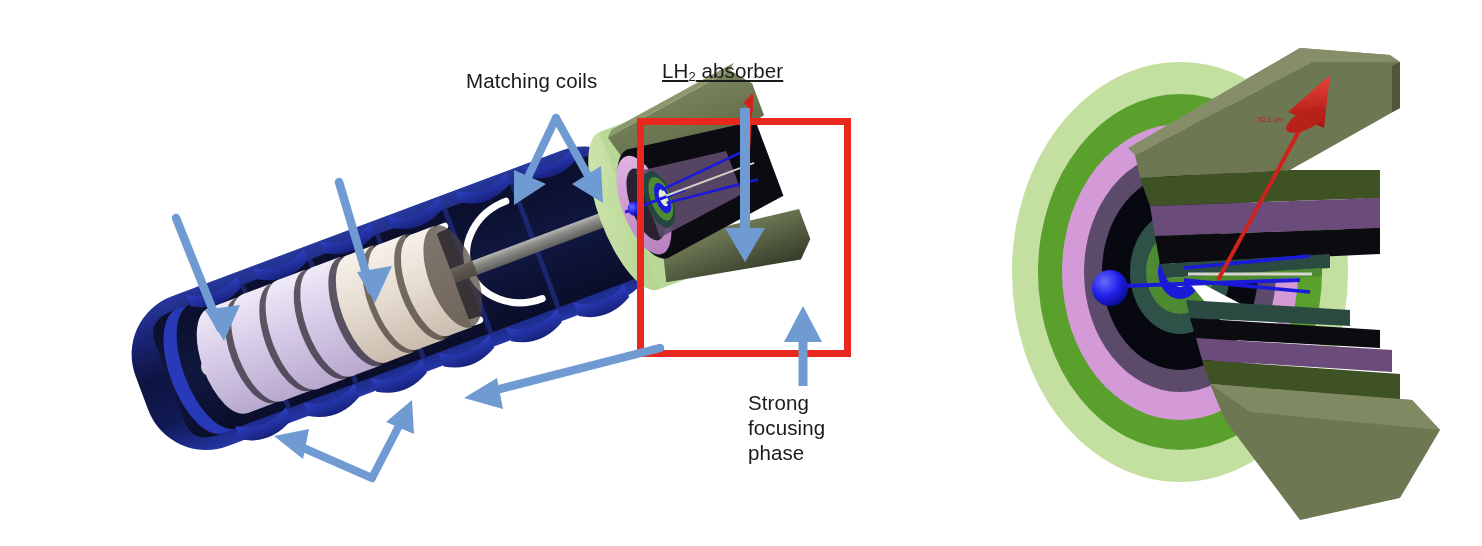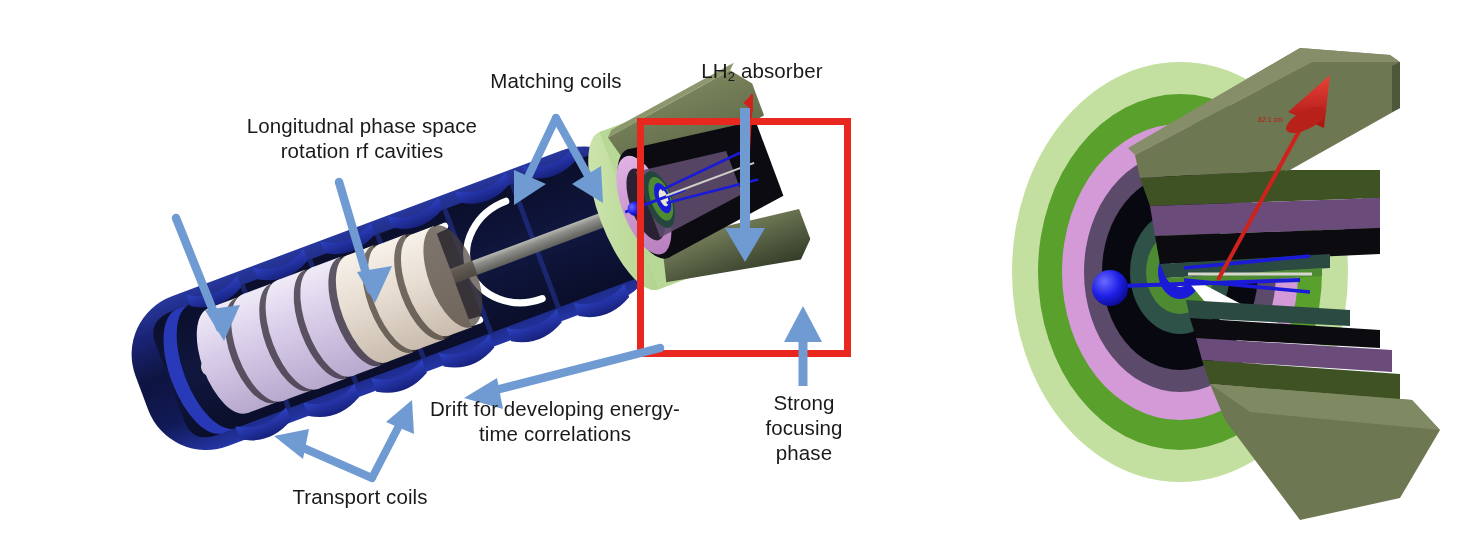--- a/index.html
+++ b/index.html
@@ -3,21 +3,21 @@
 <meta charset="utf-8">
 <style>
   html,body{margin:0;padding:0;background:#ffffff;}
   body{width:1482px;height:546px;position:relative;overflow:hidden;
        font-family:"Liberation Sans","DejaVu Sans",sans-serif;}
 
   .stage{position:absolute;left:0;top:0;width:1482px;height:546px;}
 
   
   .lbl{position:absolute;color:#1a1a1a;font-size:20.5px;line-height:25px;
-       text-align:center;letter-spacing:.1px;white-space:pre-line;font-weight:400;}
+       text-align:left;letter-spacing:.1px;white-space:pre-line;font-weight:400;}
   .lbl sub{font-size:13px;vertical-align:-3px;}
 
   
   .ovl{position:absolute;left:0;top:0;width:1482px;height:546px;overflow:visible;}
 </style>
 </head>
 <body>
 
 <div class="stage">
 
@@ -306,29 +306,24 @@
       <g>
         <line x1="1218" y1="280" x2="1316" y2="100" stroke="#d0221c" stroke-width="4"></line>
         <path d="M1330 75 L1288 112 L1324 128 Z" fill="url(#gRed)"></path>
         <ellipse cx="1306" cy="120" rx="22" ry="9" fill="#b8201a" transform="rotate(-28 1306 120)"></ellipse>
       </g>
       <text x="1258" y="122" font-size="7" fill="#c01a14" font-family="Liberation Sans, sans-serif">82.1 cm</text>
     </g>
   </svg>
 
 
-  <div class="lbl" style="left:228px; top:113px; width:268px;">Longitudnal phase space
-rotation rf cavities</div>
 
   <div class="lbl" style="left:466px; top:68px;  width:180px;">Matching coils</div>
 
-  <div class="lbl" style="left:662px; top:58px;  width:200px;"><span>LH</span><sub>2</sub><span> absorber</span></div>
-
-  <div class="lbl" style="left:410px; top:396px; width:290px;">Drift for developing energy-
-time correlations</div>
+  <div class="lbl" style="left:662px; top:58px;  width:200px;text-decoration:underline;"><span>LH</span><sub>2</sub><span> absorber</span></div>
+
 
   <div class="lbl" style="left:748px; top:390px; width:112px;">Strong
 focusing
 phase</div>
 
-  <div class="lbl" style="left:250px; top:484px; width:220px;">Transport coils</div>
 
 </div>
 
 </body></html>

